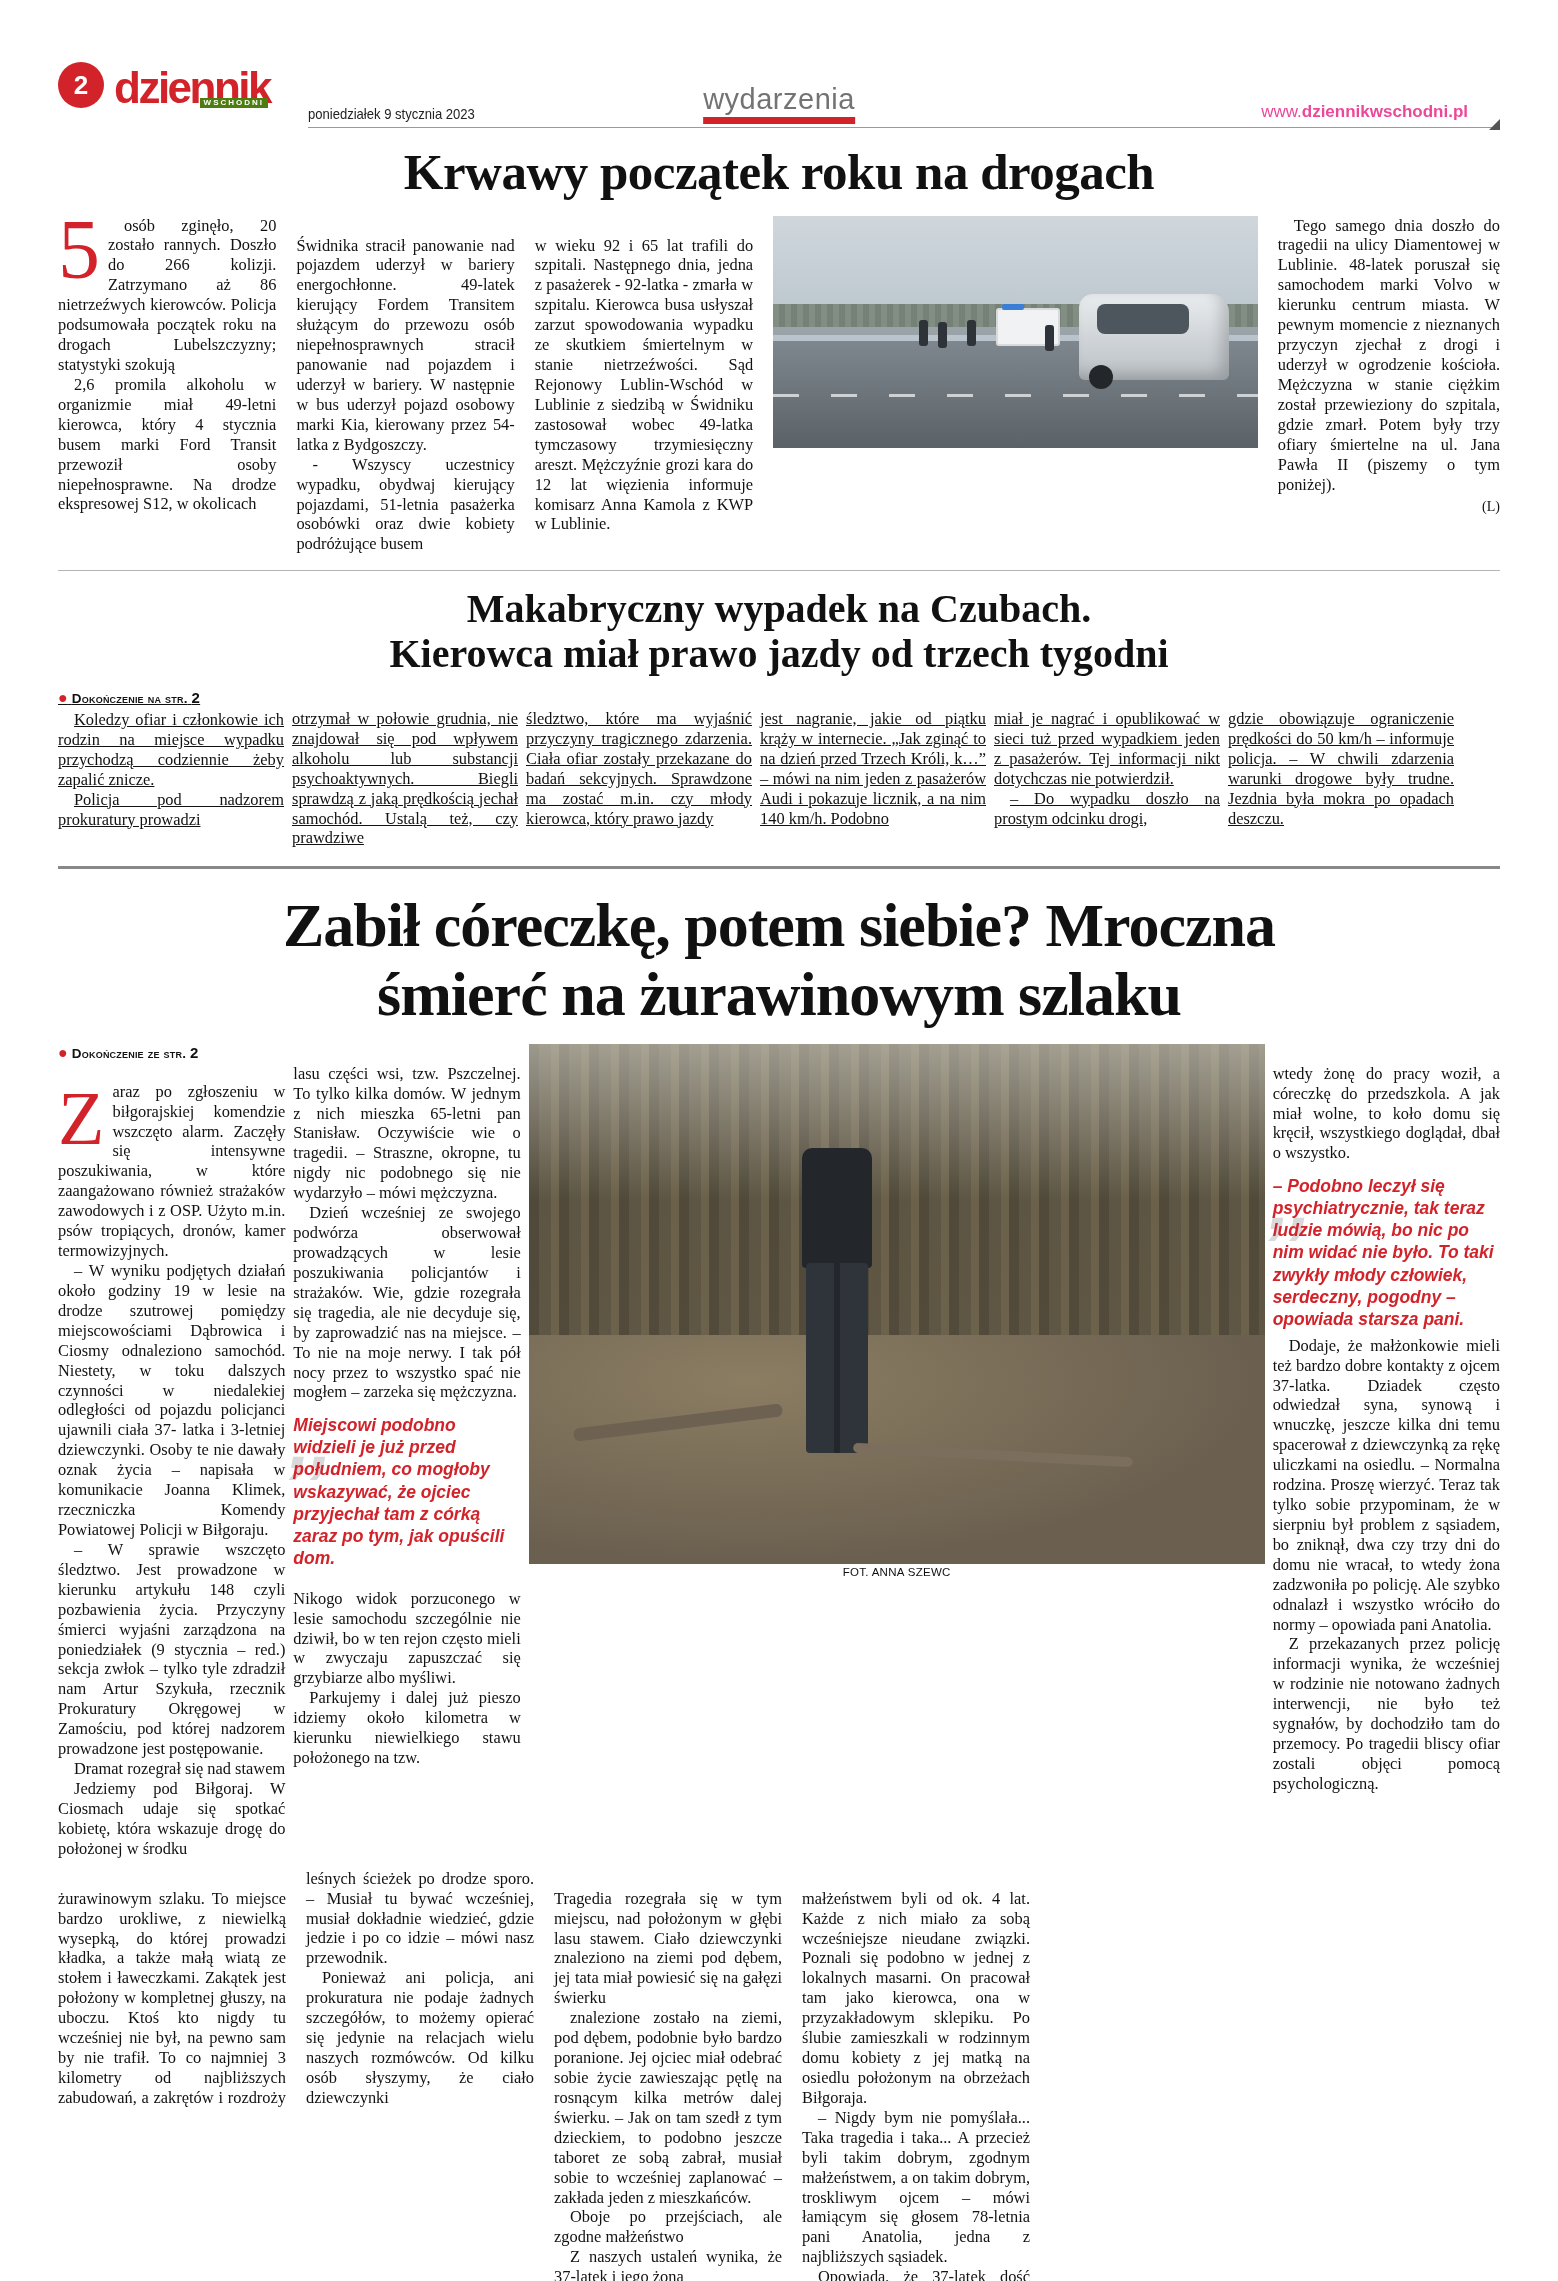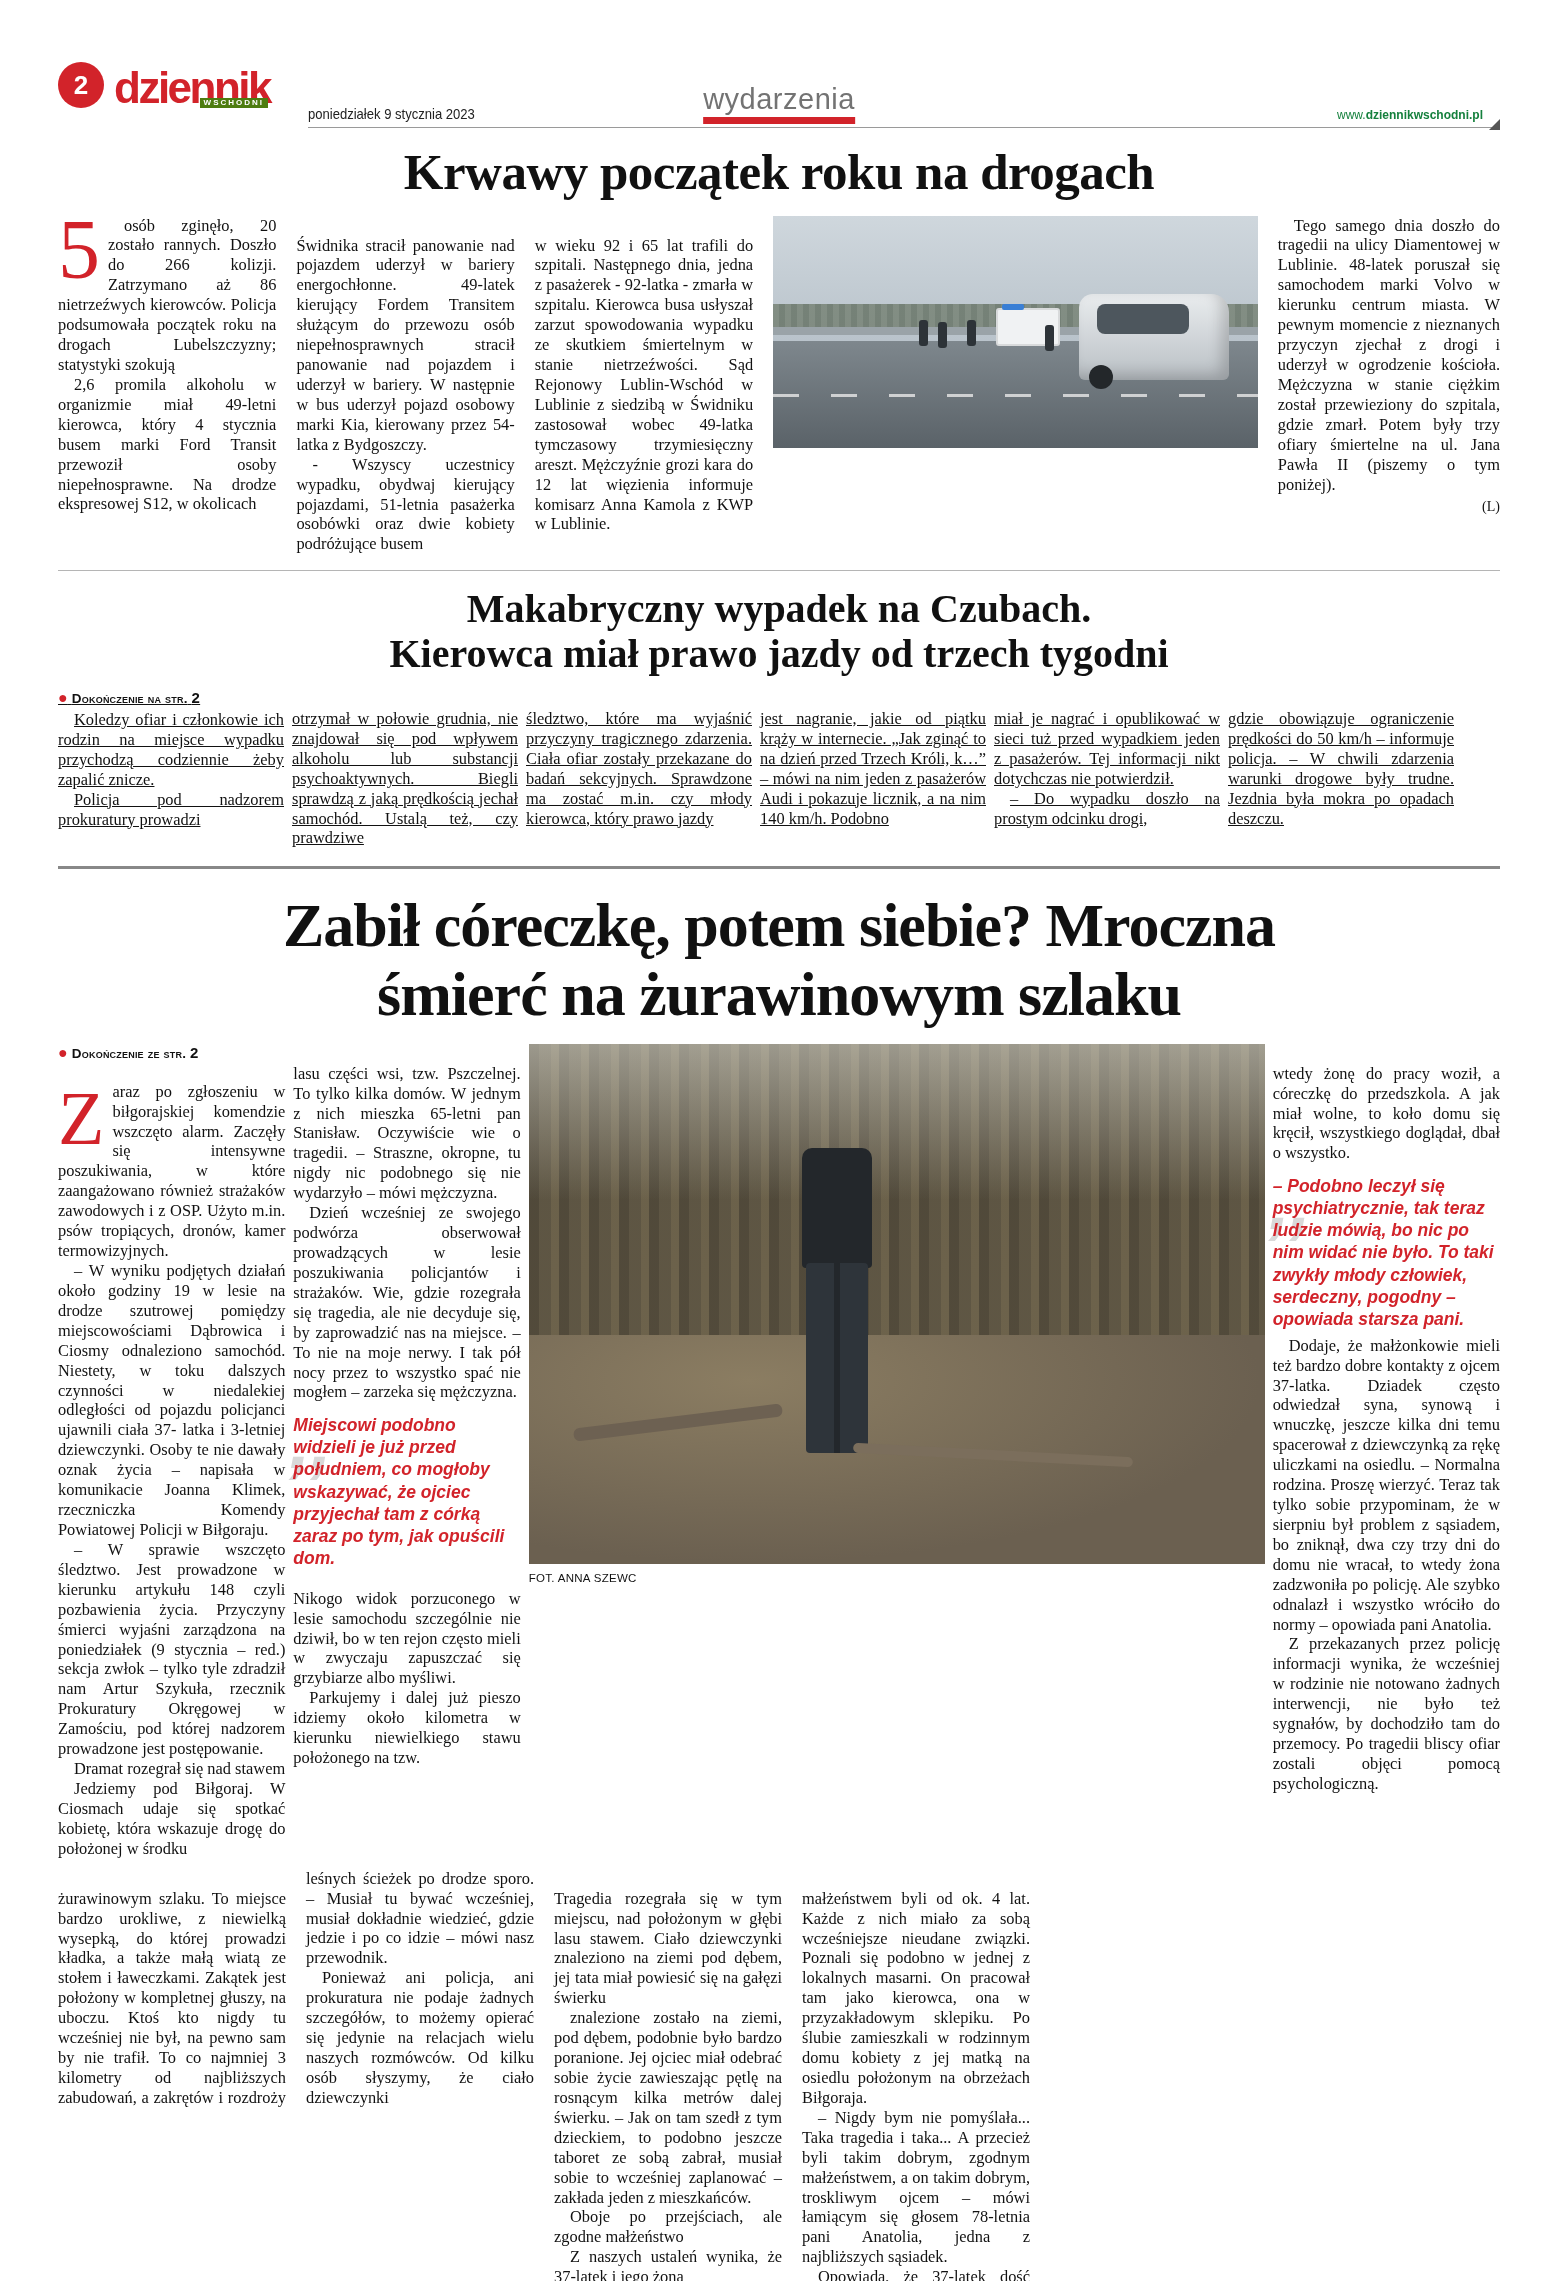--- a/index.html
+++ b/index.html
@@ -48,23 +48,23 @@
   .mh-section {
     position:absolute; left:50%; transform:translateX(-50%); bottom:10px;
     text-align:center;
   }
   .mh-section .txt {
     font-family:"Liberation Sans", sans-serif;
     font-size:29px; color:#737373; font-weight:300; letter-spacing:0.5px;
   }
   .mh-section .bar { height:7px; background:#d2232a; margin-top:1px; }
   .mh-url {
-    position:absolute; right:17px; bottom:12px;
-    font-family:"Liberation Sans", sans-serif;
-    font-size:12px; color:#15803d;
+    position:absolute; right:32px; bottom:12px;
+    font-family:"Liberation Sans", sans-serif;
+    font-size:17px; color:#ec4899;
   }
   .mh-url b { font-weight:bold; }
   .mh-corner {
     position:absolute; right:0; bottom:4px;
     width:0;height:0;border-left:11px solid transparent;border-bottom:11px solid #555;
   }
 
   
   .hl1 {
     text-align:center; font-size:51px; font-weight:bold;
@@ -160,21 +160,21 @@
   .featphoto .ground { position:absolute; left:0; right:0; bottom:0; height:44%;
     background:radial-gradient(ellipse at 30% 20%, #8b7d62, #6b6050 70%); }
   .featphoto .person {
     position:absolute; left:36%; top:20%; width:86px; height:300px;
   }
   .featphoto .person .torso { position:absolute; top:0; left:8px; width:70px; height:120px; background:#23272b; border-radius:10px 10px 4px 4px; }
   .featphoto .person .legs { position:absolute; top:115px; left:12px; width:62px; height:190px; background:#2e343a; border-radius:4px; }
   .featphoto .person .legs:after { content:""; position:absolute; left:28px; top:0; width:6px; height:100%; background:#23272b; }
   .featphoto .log { position:absolute; left:6%; bottom:26%; width:210px; height:13px; background:#6d6152; border-radius:6px; transform:rotate(-7deg); }
   .featphoto .log2 { position:absolute; left:44%; bottom:20%; width:280px; height:10px; background:#7b6e5c; border-radius:6px; transform:rotate(3deg); }
-  .photocred { font-family:"Liberation Sans",sans-serif; font-size:11.5px; text-align:left; margin-top:8px; letter-spacing:.3px; }
+  .photocred { font-family:"Liberation Sans",sans-serif; font-size:11.5px; text-align:center; margin-top:2px; letter-spacing:.3px; }
 
   .feat-lower { display:flex; gap:20px; margin-top:10px; }
   .feat-lower .col { width:228px; }
 
   .byline { text-align:right; font-family:"Liberation Sans",sans-serif;
     font-weight:bold; font-size:12.5px; letter-spacing:.4px; margin-top:6px; }
 </style>
 </head>
 <body>
 

